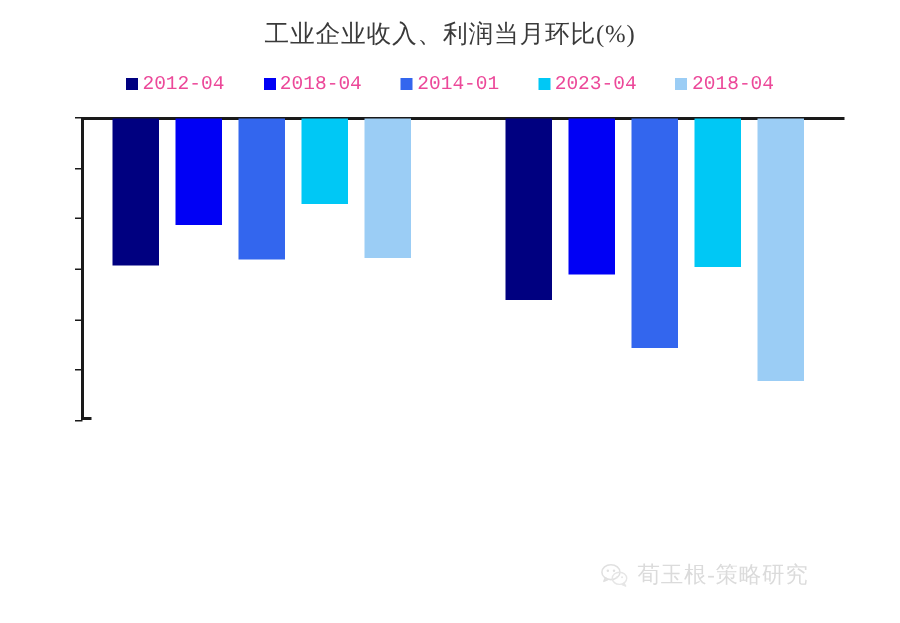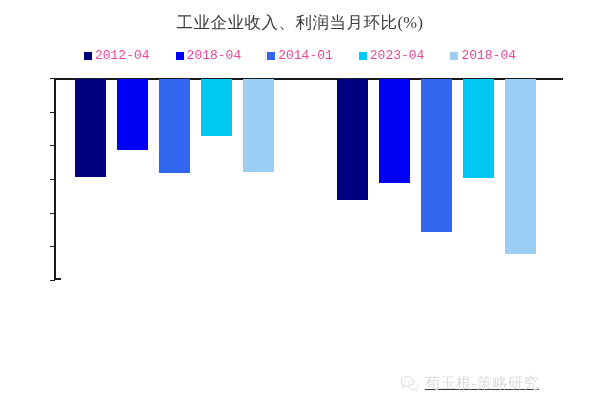--- a/index.html
+++ b/index.html
@@ -125,21 +125,20 @@
 
   
   .watermark {
     position: absolute;
     left: 400px;
     top: 374px;
     display: flex;
     align-items: center;
     gap: 6px;
     opacity: 0.92;
-    text-decoration: underline;
   }
   .wm-icon {
     width: 19px;
     height: 19px;
     flex: 0 0 auto;
   }
   .wm-text {
     font-size: 15px;
     color: #d8d8d8;
     font-family: "Liberation Serif", "DejaVu Serif", serif;

